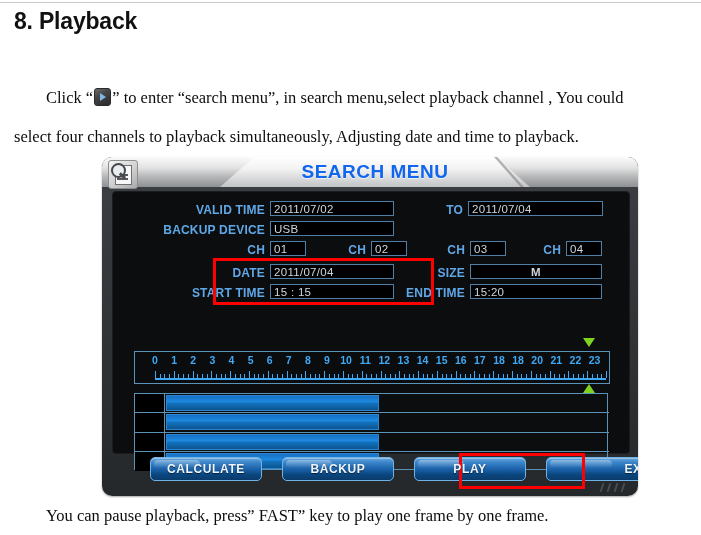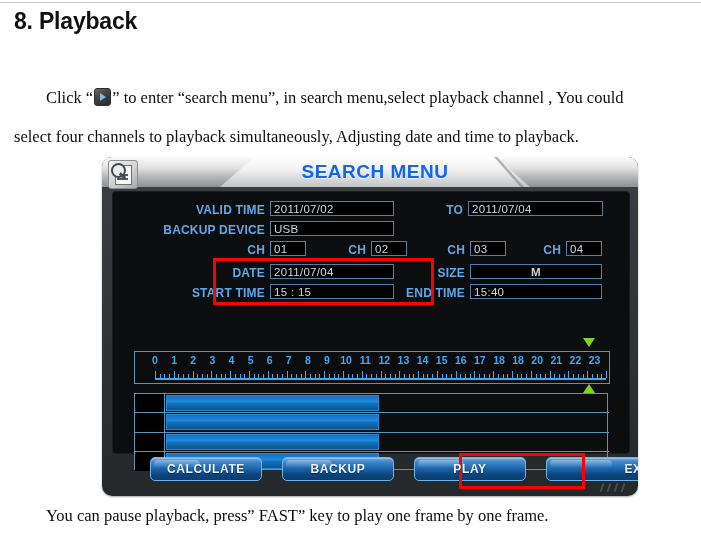--- a/index.html
+++ b/index.html
@@ -251,21 +251,21 @@
       <div class="lbl" style="left:72px;top:74px;width:80px;">DATE</div>
       <div class="fld" style="left:157px;top:72px;width:124px;">2011/07/04</div>
 
       <div class="lbl" style="left:310px;top:74px;width:42px;">SIZE</div>
       <div class="fld center" style="left:357px;top:72px;width:132px;">M</div>
 
       <div class="lbl" style="left:40px;top:94px;width:112px;">START TIME</div>
       <div class="fld" style="left:157px;top:92px;width:124px;">15 : 15</div>
 
       <div class="lbl" style="left:286px;top:94px;width:66px;">END TIME</div>
-      <div class="fld" style="left:357px;top:92px;width:132px;">15:40</div>
+      <div class="fld" style="left:357px;top:92px;width:132px;">15:20</div>
 
       <div class="redbox" style="left:100px;top:66px;width:221px;height:47px;"></div>
 
       <div class="arrow arrow-down"></div>
       <div class="timeline">
         <div class="tl-nums" id="tl-nums">
             <span class="tl-num" style="left: 20px;">0</span>
             <span class="tl-num" style="left: 39.1102px;">1</span>
             <span class="tl-num" style="left: 58.2203px;">2</span>
             <span class="tl-num" style="left: 77.3305px;">3</span>

